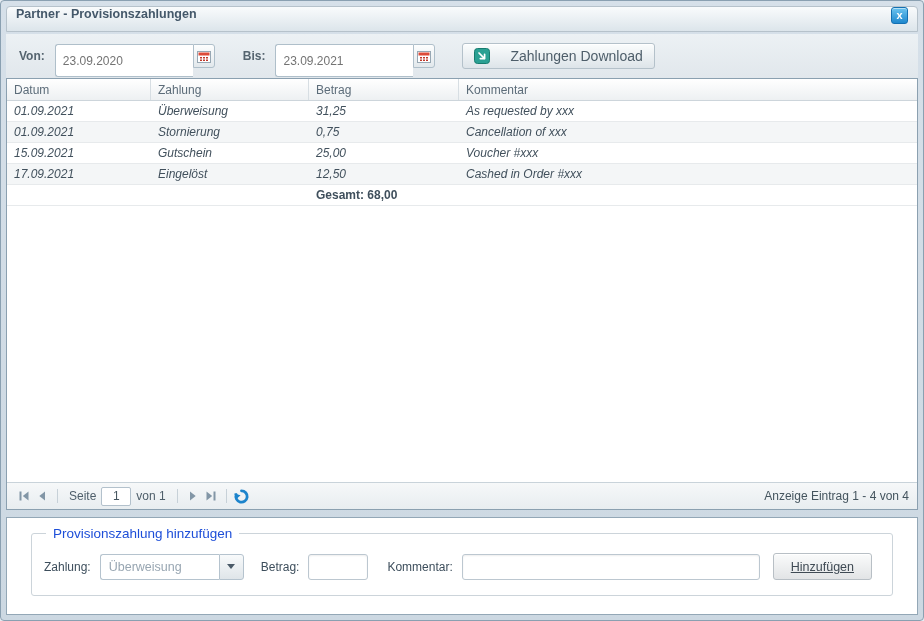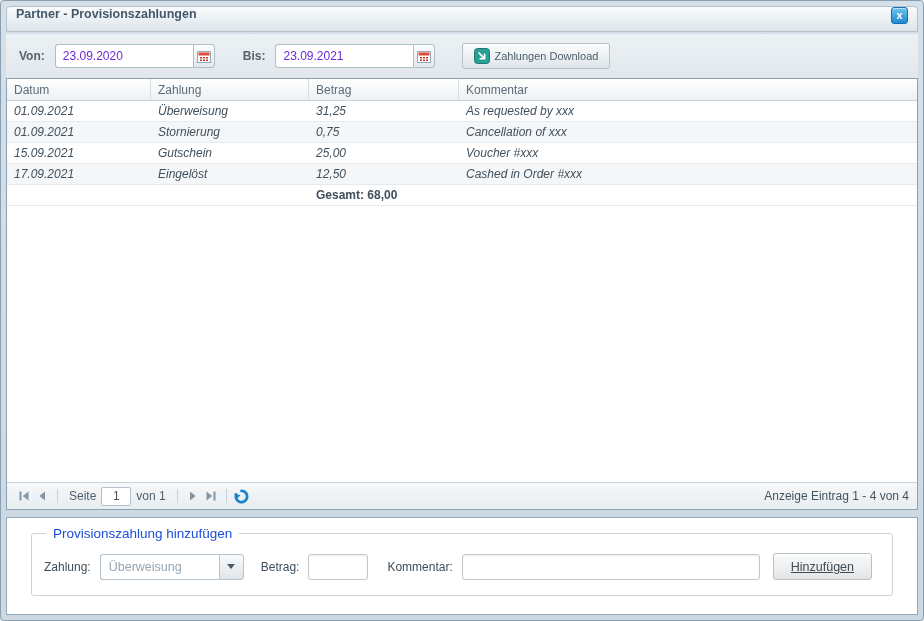--- a/index.html
+++ b/index.html
@@ -43,45 +43,45 @@
   .toolbar {
     height: 44px; flex: 0 0 44px;
     margin-top: 2px;
     background: linear-gradient(#ecf1f4, #e1e7ec);
     display: flex; align-items: center;
     padding: 0 13px;
   }
   .tb-label { font-weight: bold; color: #55646f; margin-right: 10px; }
   .datefield { display: flex; align-items: stretch; height: 24px; }
   .datefield input {
-    width: 138px; height: 24px;
+    width: 138px; height: 33px;
     border: 1px solid #afbfca; border-right: none;
     border-radius: 3px 0 0 3px;
     padding: 0 7px;
     font-family: "Liberation Sans", sans-serif;
-    font-size: 12px; color: #6d28d9;
+    font-size: 12px; color: #737373;
     background: #fff; outline: none;
   }
   .date-trigger {
     width: 22px; height: 24px;
     border: 1px solid #afbfca;
     border-radius: 0 3px 3px 0;
     background: linear-gradient(#fdfefe, #e2e8ec);
     display: flex; align-items: center; justify-content: center;
     cursor: pointer;
   }
   .tb-gap { width: 28px; }
   .tb-btn {
     margin-left: 27px;
     height: 26px;
-    display: flex; align-items: center; gap: 4px;
+    display: flex; align-items: center; gap: 20px;
     padding: 0 11px;
     border: 1px solid #b4c1ca; border-radius: 3px;
     background: linear-gradient(#fbfdfd, #dde4e9);
-    color: #4e5e6a; font-size: 11px;
+    color: #4e5e6a; font-size: 14px;
     cursor: pointer;
     box-shadow: inset 0 1px 0 #fff;
   }
   
   .grid-panel {
     flex: 1 1 auto;
     border: 1px solid #8ba0b0;
     background: #fff;
     display: flex; flex-direction: column;
     overflow: hidden;

